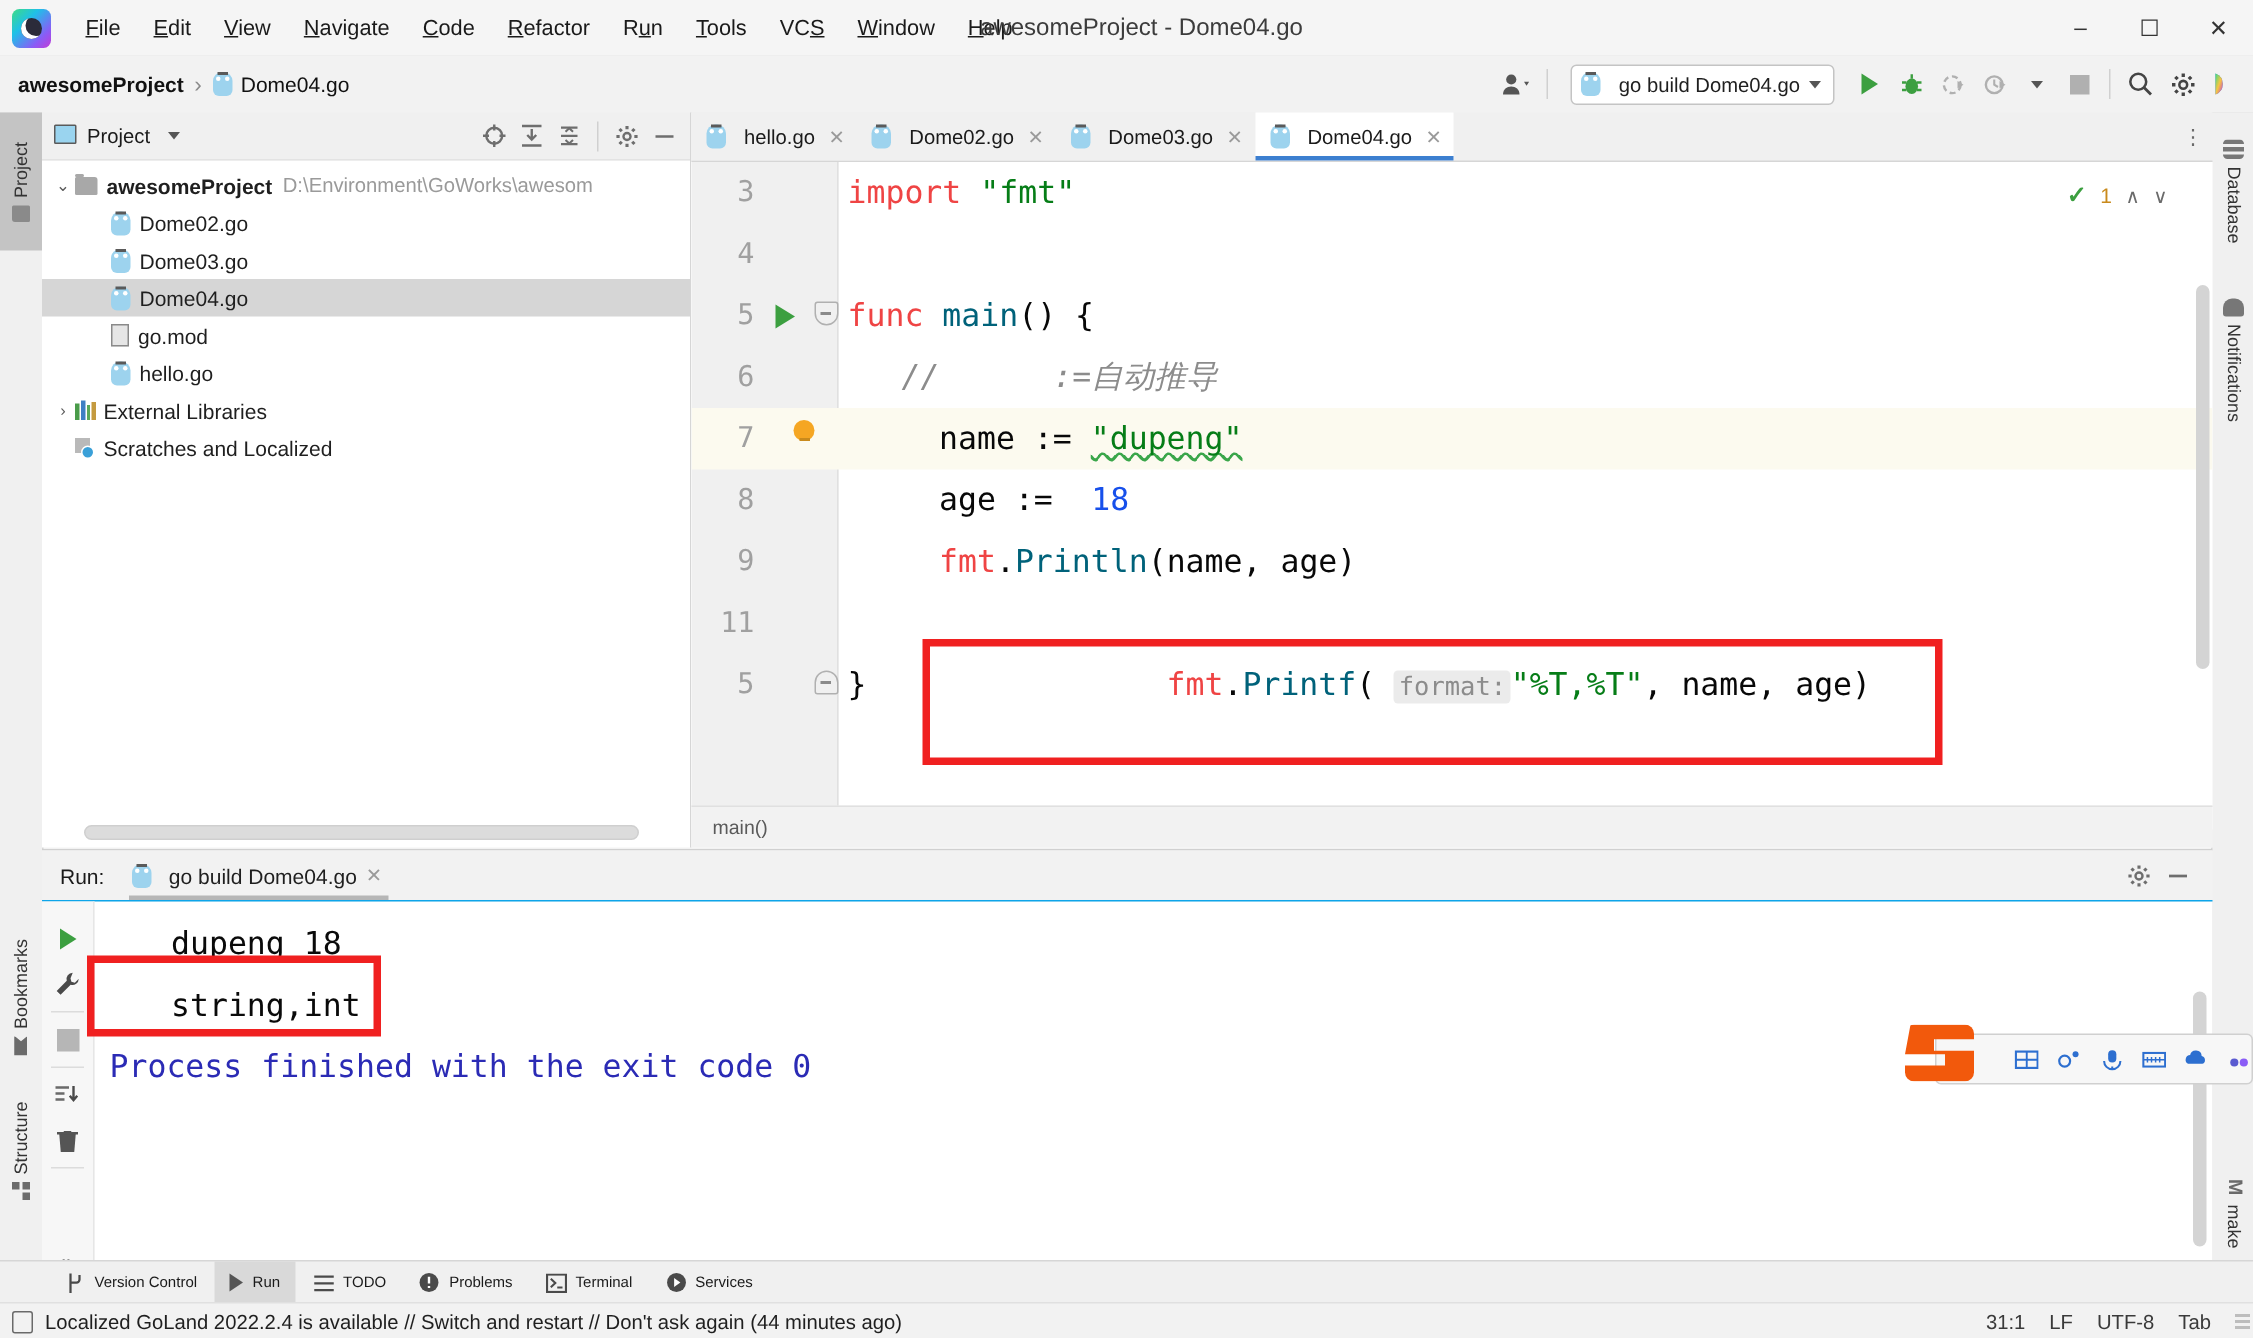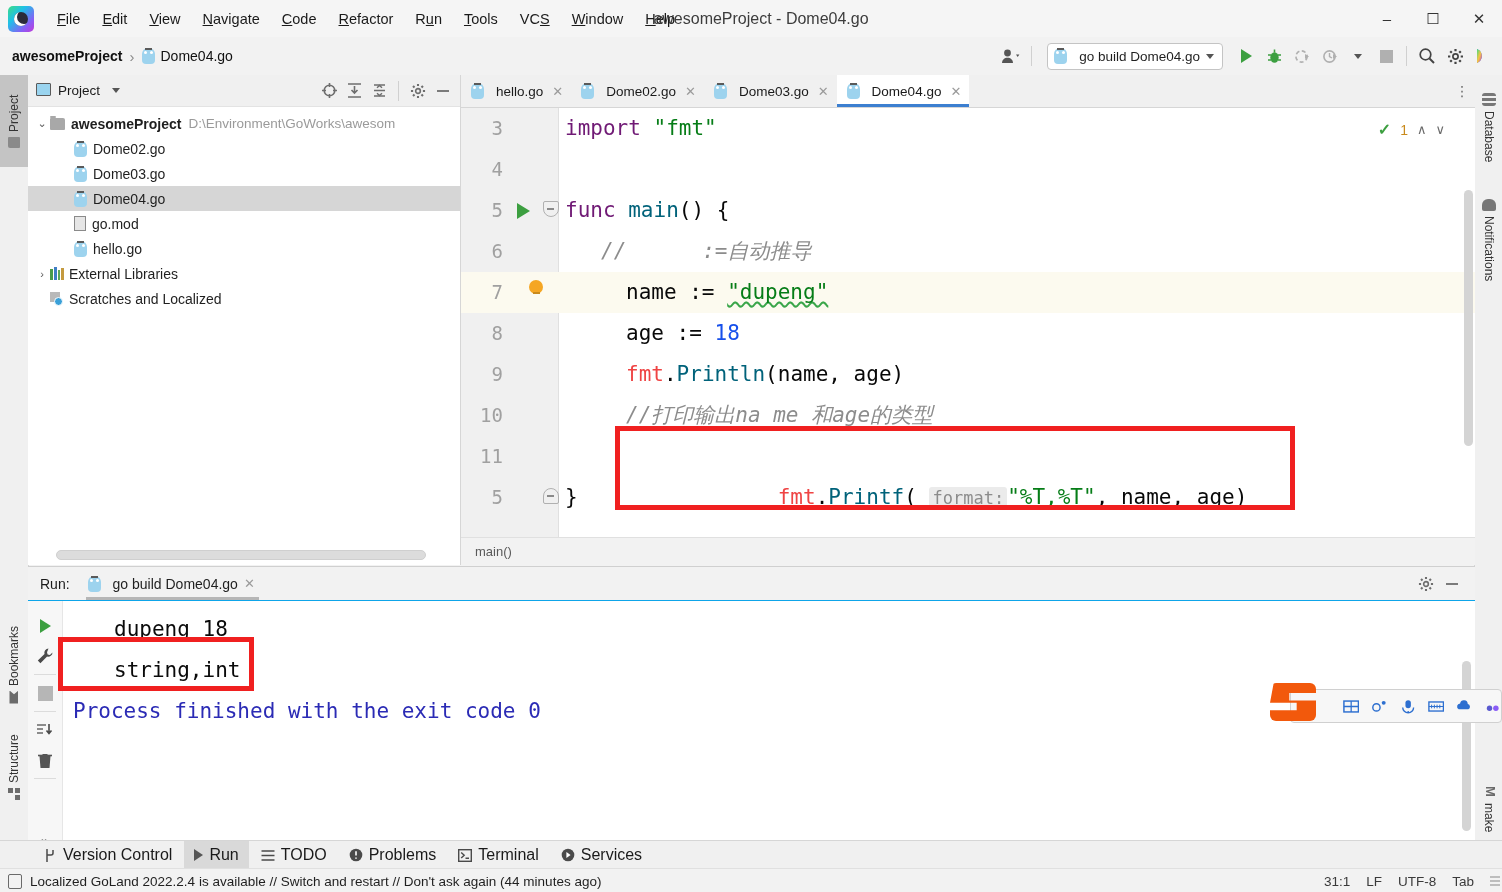--- a/index.html
+++ b/index.html
@@ -178,23 +178,23 @@
   .cline.hl { background:#fcfaef; }
   .lnum {
     position:absolute; left:0; top:0; width:42px; text-align:right;
     font-family:"DejaVu Sans Mono", monospace; font-size:19px; color:#a0a0a0;
   }
   .gmark { position:absolute; left:48px; top:0; width:44px; height:41px; }
   .ctext {
     position:absolute; left:104px; top:0; white-space:pre;
     font-family:"DejaVu Sans Mono", monospace; font-size:21px;
   }
-  .kw   { color:#701a75;text-align:right; }
+  .kw   { color:#ef4444;text-align:right; }
   .str  { color:#067d17; }
-  .num  { color:#1750eb; }
+  .num  { color:#1750eb;margin-left:13px; }
   .fn   { color:#00627a; }
   .pkg  { color:#ef4444; }
   .cmt  { color:#8c8c8c; font-style:italic; }
   .pln  { color:#080808; }
   .hint { color:#8c8c8c; background:#ebebeb; border-radius:3px; padding:1px 3px; font-size:17px;}
   .run-tri { position:absolute; left:8px; top:13px; width:0;height:0;
     border-left:13px solid #3c9f40; border-top:8px solid transparent; border-bottom:8px solid transparent;}
   .fold {
     position:absolute; left:34px; top:11px; width:16px;height:16px;
     border:1.5px solid #b0b0b0; box-sizing:border-box;
@@ -272,21 +272,21 @@
     background:#d4d4d4; border-radius:5px;
   }
 
   
   .bottombar {
     position:absolute; left:0; top:840px; width:1502px; height:28px;
     background:#f0f0f0; border-top:1px solid #d6d6d6;
     display:flex; align-items:center; padding-left:34px; gap:2px;
   }
   .bb-item {
-    display:flex; align-items:center; gap:6px; font-size:16px; color:#1a1a1a;
+    display:flex; align-items:center; gap:6px; font-size:10px; color:#1a1a1a;
     padding:4px 10px; height:28px; box-sizing:border-box;
   }
   .bb-item.active { background:#d9d9d9; }
   .statusbar {
     position:absolute; left:0; top:868px; width:1502px; height:24px;
     background:#f2f2f2; border-top:1px solid #e0e0e0;
     display:flex; align-items:center; padding-left:8px; font-size:13.5px; color:#1f1f1f;
   }
   .sb-ico{ width:14px;height:15px; border:1.4px solid #6a6a6a; border-radius:2px; margin-right:8px; box-sizing:border-box;}
   .sb-right{ margin-left:auto; display:flex; align-items:center; gap:16px; padding-right:10px; color:#3a3a3a;}
@@ -592,24 +592,20 @@
         <div class="cline">
           <span class="lnum">8</span>
           <span class="ctext" style="left:165px;"><span class="pln">age := </span><span class="num">18</span></span>
         </div>
 
         <div class="cline">
           <span class="lnum">9</span>
           <span class="ctext" style="left:165px;"><span class="pkg">fmt</span><span class="pln">.</span><span class="fn">Println</span><span class="pln">(name, age)</span></span>
         </div>
 
-        <div class="cline">
-          <span class="lnum">10</span>
-          <span class="ctext cmt" style="left:165px;">//打印输出na me 和age的类型</span>
-        </div>
 
         <div class="cline">
           <span class="lnum">11</span>
           <span class="ctext" style="left:165px;">
             <span class="pkg">fmt</span><span class="pln">.</span><span class="fn">Printf</span><span class="pln">( </span><span class="hint">format:</span><span class="str">"%T,%T"</span><span class="pln">, name, age)</span>
           </span>
         </div>
 
         <div class="cline">
           <span class="lnum">5</span>

